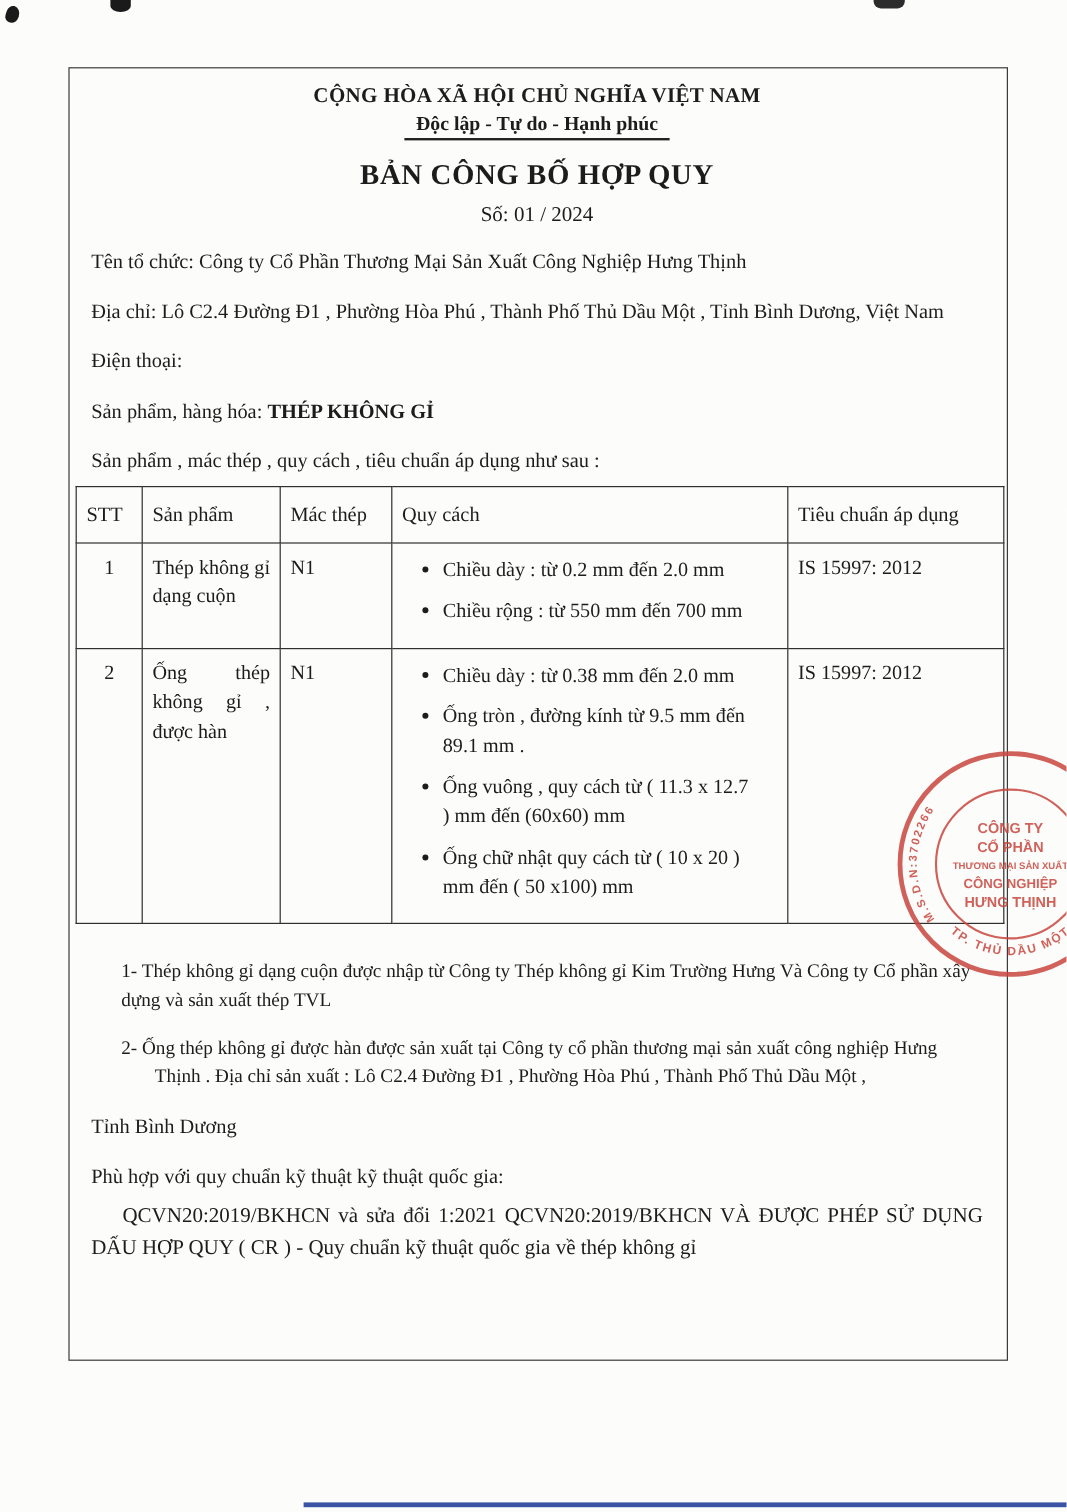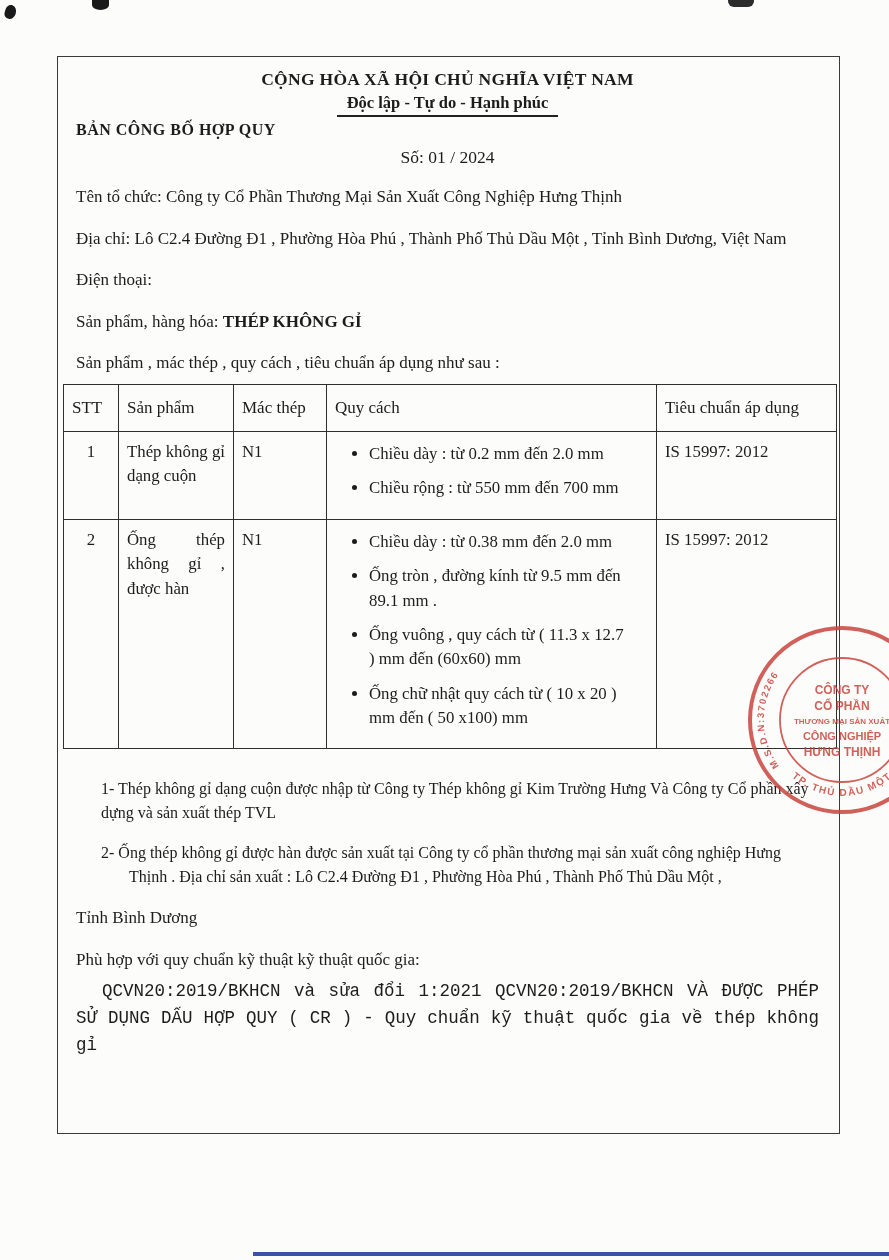--- a/index.html
+++ b/index.html
@@ -25,21 +25,21 @@
     left: 57px; top: 56px;
     width: 783px; height: 1078px;
     border: 1.6px solid #3a3a3a;
     padding: 12px 20px 0 18px;
     overflow: hidden;
   }
   .nh1 { text-align: center; font-weight: bold; font-size: 17.5px; letter-spacing: 0.3px; }
   .nh2 { text-align: center; font-size: 16.5px; font-weight: bold; margin-top: 3px; }
   .nh2 span { display: inline-block; border-bottom: 2px solid #222; padding: 0 10px 2px; }
 
-  .title { text-align: left; font-weight: bold; font-size: 16px; margin-top: 4px; letter-spacing: 0.5px; }
+  .title { text-align: center; font-weight: bold; font-size: 24px; margin-top: 16px; letter-spacing: 0.5px; }
   .doc-number { text-align: center; font-size: 17.5px; margin-top: 8px; margin-bottom: 12px; }
 
   p.body-line { margin: 16px 0 6px; font-size: 17px; line-height: 1.5; }
   .indent { margin-left: 7px; }
   .bold { font-weight: bold; }
 
   table.spec { border-collapse: collapse; margin: 8px 0 0 -13px; width: 773px; table-layout: fixed; }
   table.spec th, table.spec td {
     border: 1.6px solid #2f2f2f;
     vertical-align: top;
@@ -53,21 +53,21 @@
   td.product { text-align: justify; }
   ul.specs { margin: 2px 0 0; padding-left: 34px; }
   ul.specs li { max-width: 255px; margin: 0 0 10px; }
 
   .notes { margin-top: 28px; }
   .note { margin: 0 0 8px 25px; font-size: 16px; line-height: 1.5; }
   .note.hanging { padding-left: 28px; text-indent: -28px; margin-bottom: 4px; margin-top: 16px; }
 
   .province { margin: 2px 0 6px 0; }
   .conformity { margin: 0 0 6px 6px; }
-  .reg { margin: 0; font-size: 17.5px; line-height: 1.55; text-align: justify; text-indent: 26px; font-family: Liberation Mono, monospace; }
+  .reg { margin: 0; font-size: 17.5px; line-height: 1.55; text-align: justify; text-indent: 26px; }
 
   .stamp { position: absolute; left: 739px; top: 620px; opacity: 0.85; }
   .stamp text, .stamp textPath {
     fill: #c8473f;
     font-family: "Liberation Sans", sans-serif;
     font-weight: bold;
   }
 </style>
 </head>
 <body>

